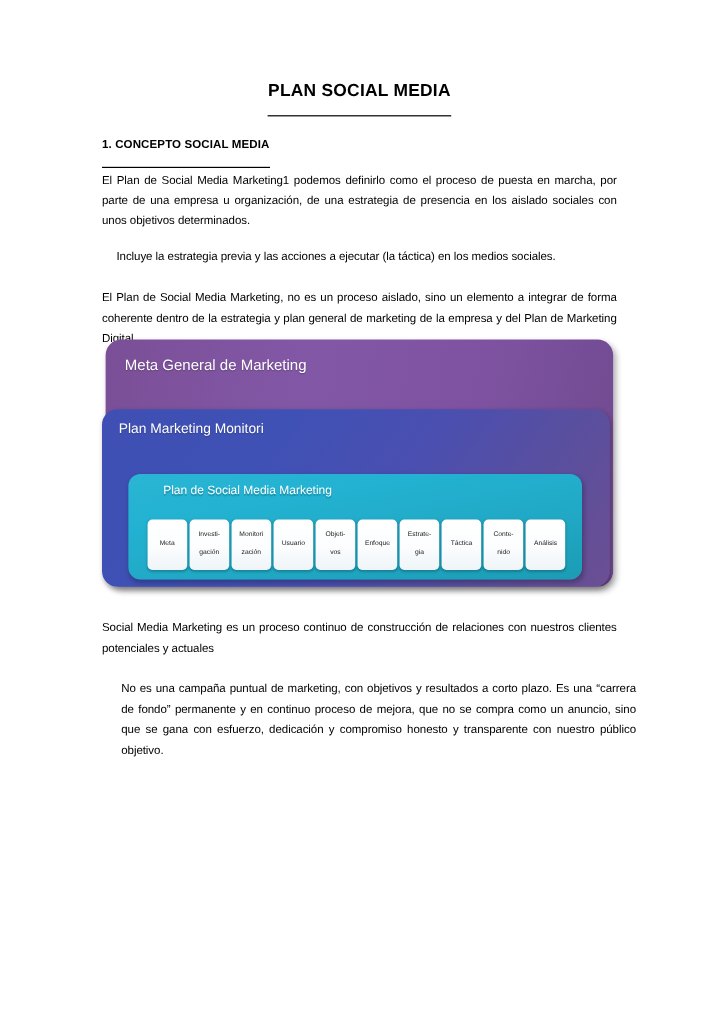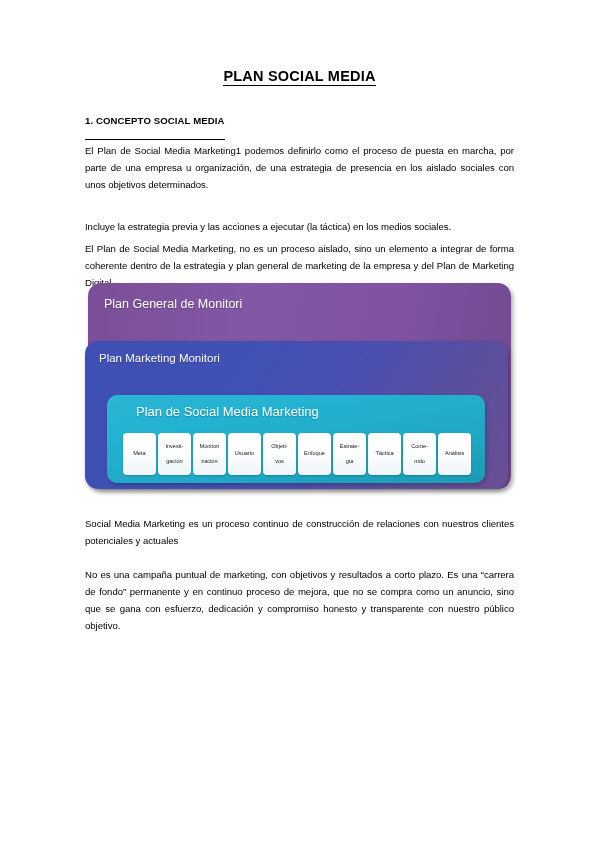--- a/index.html
+++ b/index.html
@@ -37,21 +37,21 @@
     letter-spacing: 0.2px;
     margin: 0;
     padding: 0;
     position: absolute;
     top: 68px;
     left: 0;
     width: 429px;
   }
   .doc-title span {
     border-bottom: 1.5px solid #000;
-    padding-bottom: 1px;
+    padding-bottom: 12px;
   }
 
   .section-heading {
     position: absolute;
     top: 107px;
     left: 0;
     font-size: 9.6px;
     font-weight: bold;
     letter-spacing: 0.1px;
   }
@@ -64,24 +64,24 @@
   .para {
     position: absolute;
     left: 0;
     width: 429px;
     font-size: 9.6px;
     line-height: 17.2px;
     text-align: justify;
     letter-spacing: -0.05px;
   }
   .p1 { top: 132px; }
-  .p2 { top: 208px; }
+  .p2 { top: 196px; margin-left: 12px; }
   .p3 { top: 230px; }
   .p4 { top: 505px; }
-  .p5 { top: 556px; }
+  .p5 { top: 556px; margin-left: 16px; }
 
   
   .diagram {
     position: absolute;
     left: 0px;
     top: 283px;
     width: 429px;
     height: 212px;
   }
 
@@ -132,21 +132,21 @@
     font-size: 12.5px;
   }
   .label-mid {
     left: 14px;
     top: 11px;
     font-size: 11.5px;
   }
   .label-inner {
     left: 13px;
     top: 9px;
-    font-size: 13px;
+    font-size: 10px;
     padding-left: 16px;
   }
 
   .boxes {
     position: absolute;
     left: 16px;
     top: 38px;
     width: 348px;
     height: 42px;
     display: flex;
@@ -181,21 +181,21 @@
 
     <h2 class="section-heading"><span>1. CONCEPTO SOCIAL MEDIA</span></h2>
 
     <p class="para p1">El Plan de Social Media Marketing1 podemos definirlo como el proceso de puesta en marcha, por parte de una empresa u organización, de una estrategia de presencia en los aislado sociales con unos objetivos determinados.</p>
     <p class="para p2">Incluye la estrategia previa y las acciones a ejecutar (la táctica) en los medios sociales.</p>
     <p class="para p3">El Plan de Social Media Marketing, no es un proceso aislado, sino un elemento a integrar de forma coherente dentro de la estrategia y plan general de marketing de la empresa y del Plan de Marketing Digital.</p>
 
     <div class="diagram">
 
       <div class="layer-outer">
-        <div class="layer-label label-outer">Plan General de Monitori</div>
+        <div class="layer-label label-outer">Meta General de Marketing</div>
       </div>
 
       <div class="layer-mid">
         <div class="layer-label label-mid">Plan Marketing Monitori</div>
       </div>
 
       <div class="layer-inner">
         <div class="layer-label label-inner">Plan de Social Media Marketing</div>
 
         <div class="boxes">

